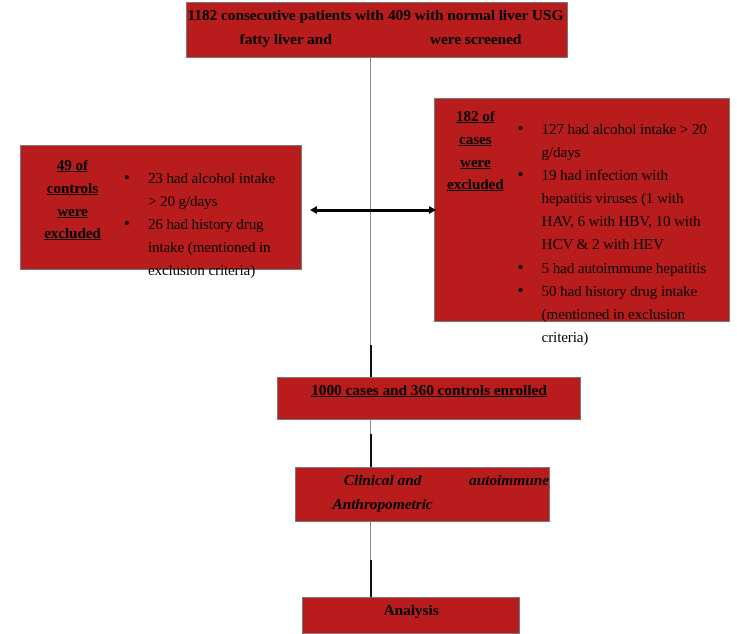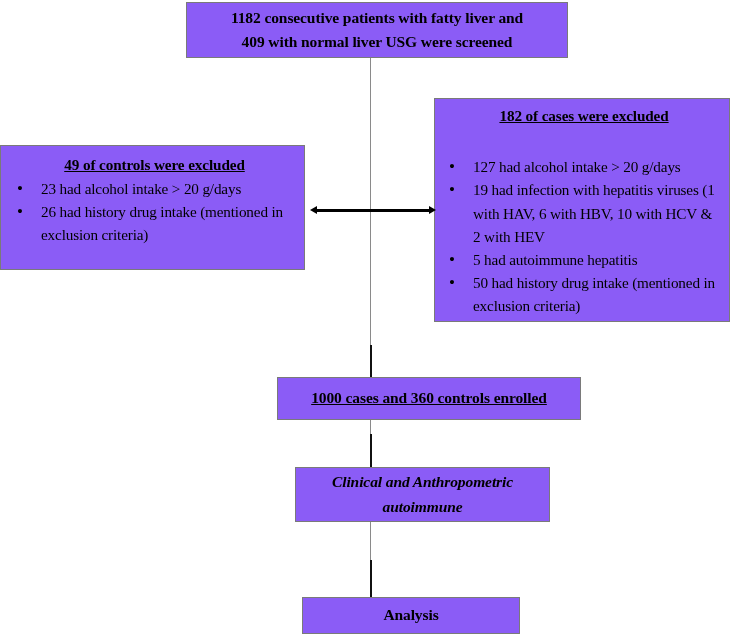--- a/index.html
+++ b/index.html
@@ -15,43 +15,42 @@
     position: relative;
     width: 737px;
     height: 634px;
     background: #ffffff;
     overflow: hidden;
   }
   .box {
     position: absolute;
     box-sizing: border-box;
     border: 1.4px solid #7a7a7a;
-    background: #8b5cf6;
+    background: #b91c1c;
     display: flex;
-    flex-direction: column;
     justify-content: center;
   }
   .box-title {
     font-weight: bold;
     text-align: center;
     font-size: 15.5px;
     line-height: 1.55;
     letter-spacing: -0.1px;
   }
   .excl-head {
     font-weight: bold;
     text-decoration: underline;
     text-align: center;
     font-size: 15.2px;
     line-height: 1.5;
     letter-spacing: -0.1px;
   }
   ul.excl-list {
     list-style: none;
-    margin: 0;
+    margin: 12px;
     padding: 0;
   }
   ul.excl-list > li {
     position: relative;
     font-size: 15.2px;
     line-height: 1.52;
     letter-spacing: -0.15px;
     margin: 0 0 0 0;
     padding-left: 26px;
   }
@@ -67,21 +66,21 @@
   
   #box-screened {
     left: 186px; top: 2px; width: 382px; height: 56px;
   }
   #box-cases-excluded {
     left: 434px; top: 98px; width: 296px; height: 224px;
     justify-content: space-between;
     padding: 6px 8px 4px 12px;
   }
   #box-controls-excluded {
-    left: 0; top: 145px; width: 305px; height: 125px;
+    left: 20px; top: 145px; width: 282px; height: 125px;
     justify-content: flex-start;
     padding: 8px 10px 4px 14px;
   }
   #box-enrolled {
     left: 277px; top: 377px; width: 304px; height: 43px; text-decoration: underline;
   }
   #box-evaluation {
     left: 295px; top: 467px; width: 255px; height: 55px; font-style: italic;
   }
   #box-analysis {

